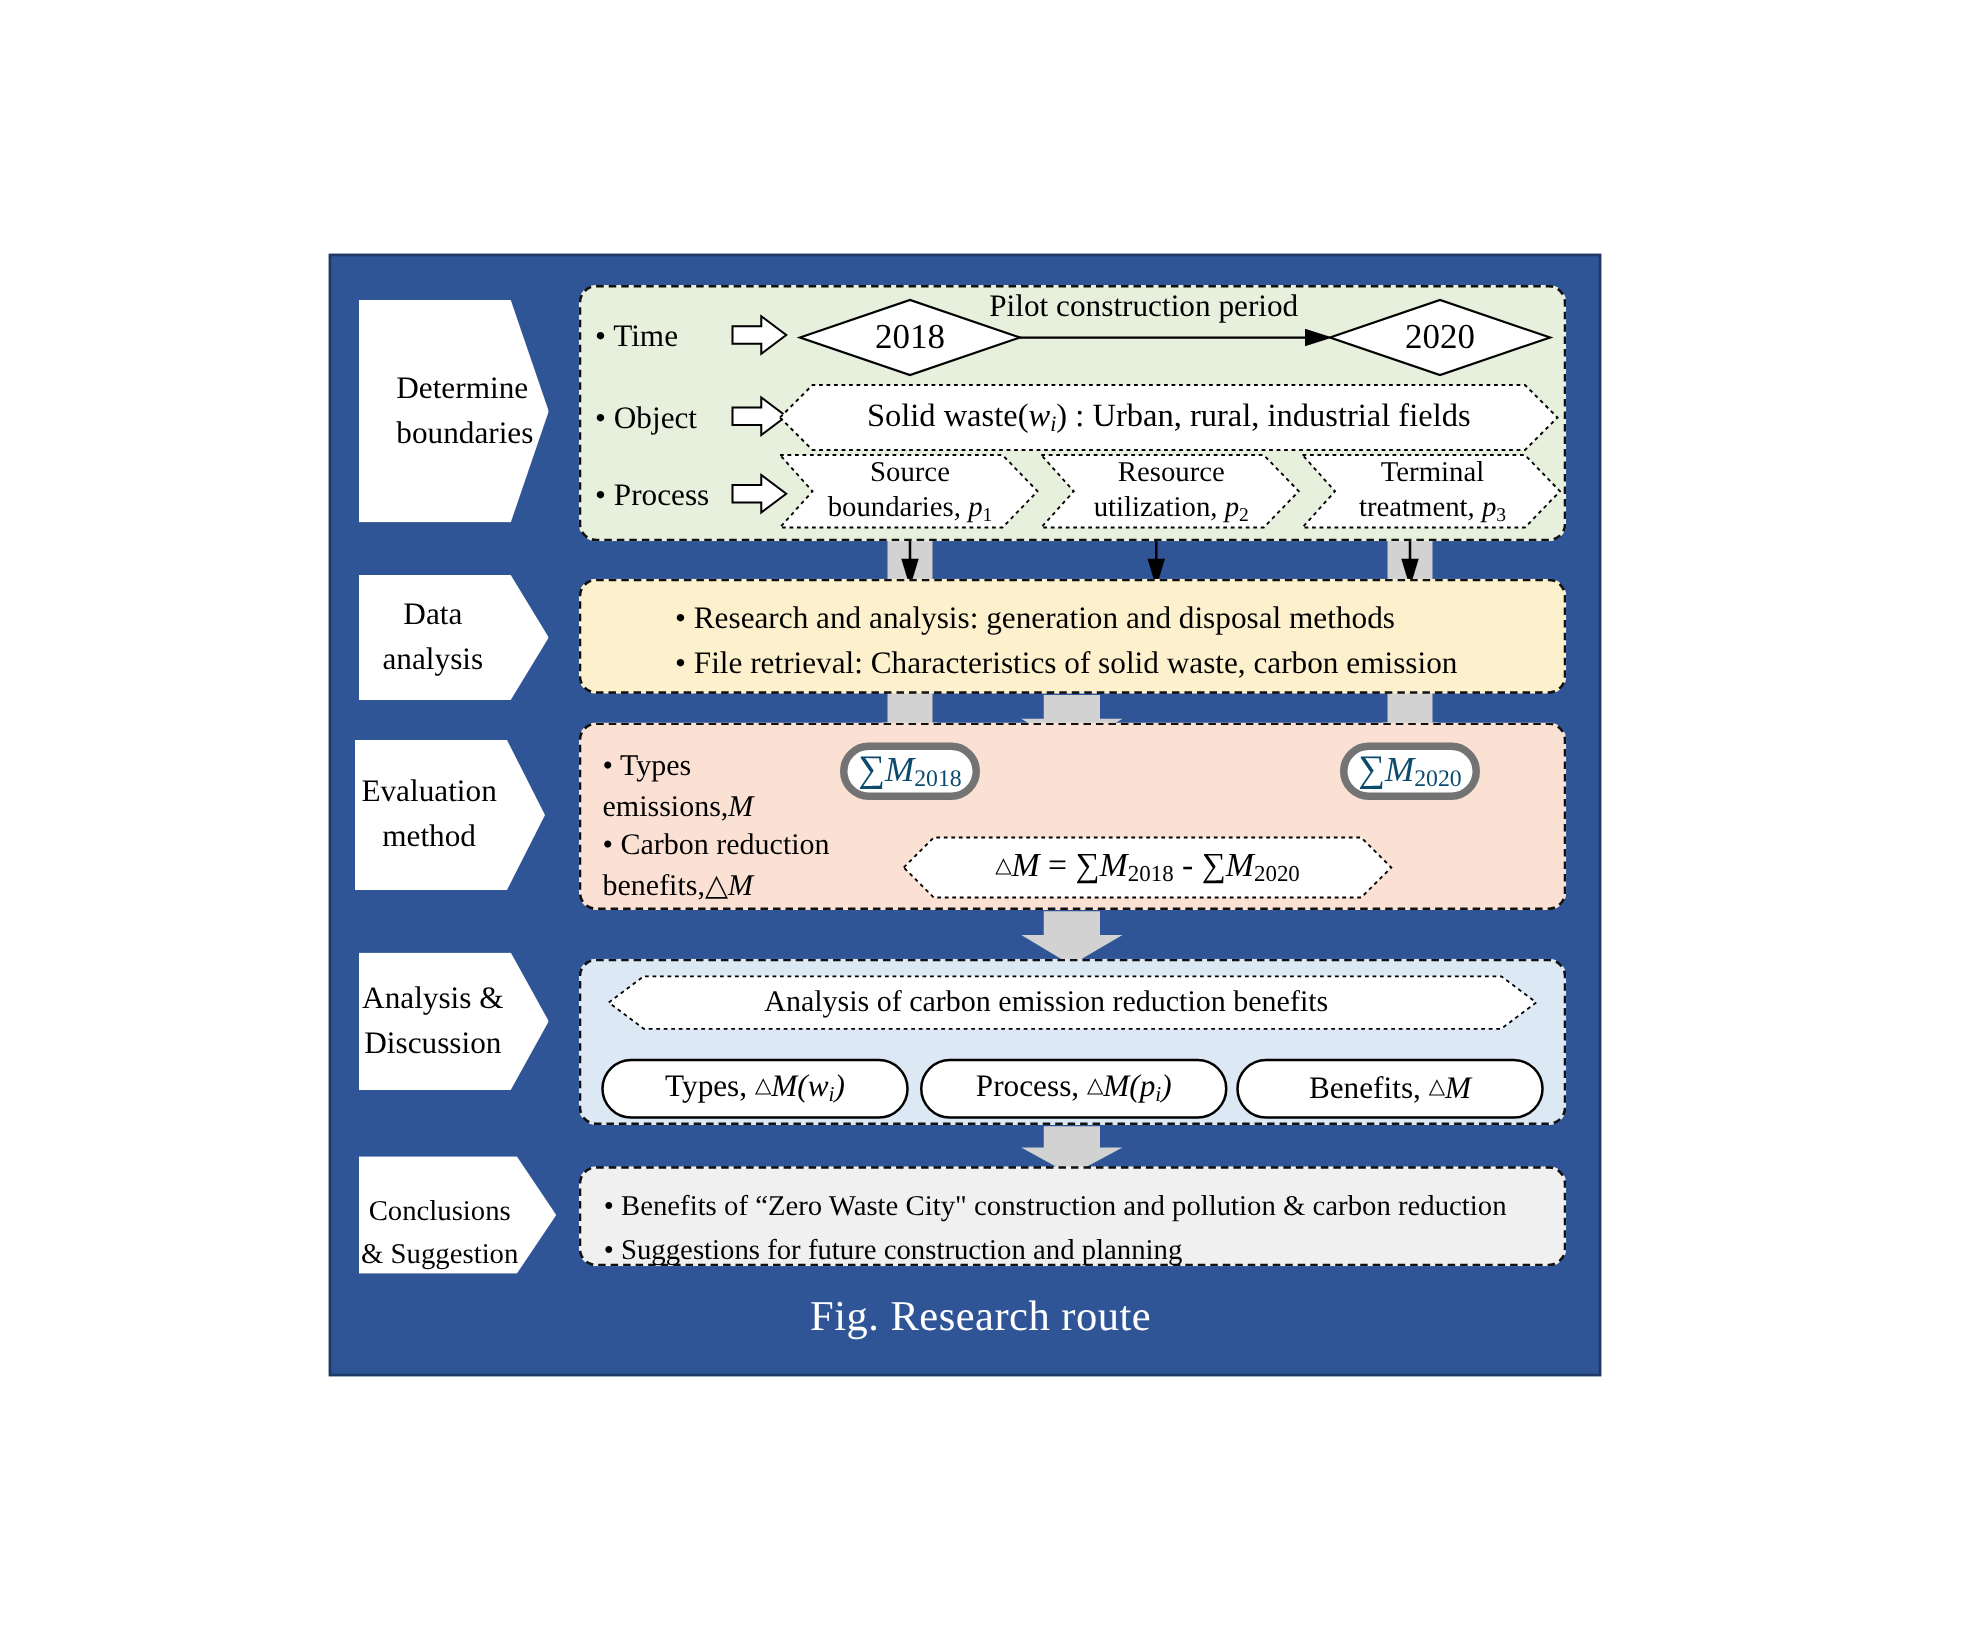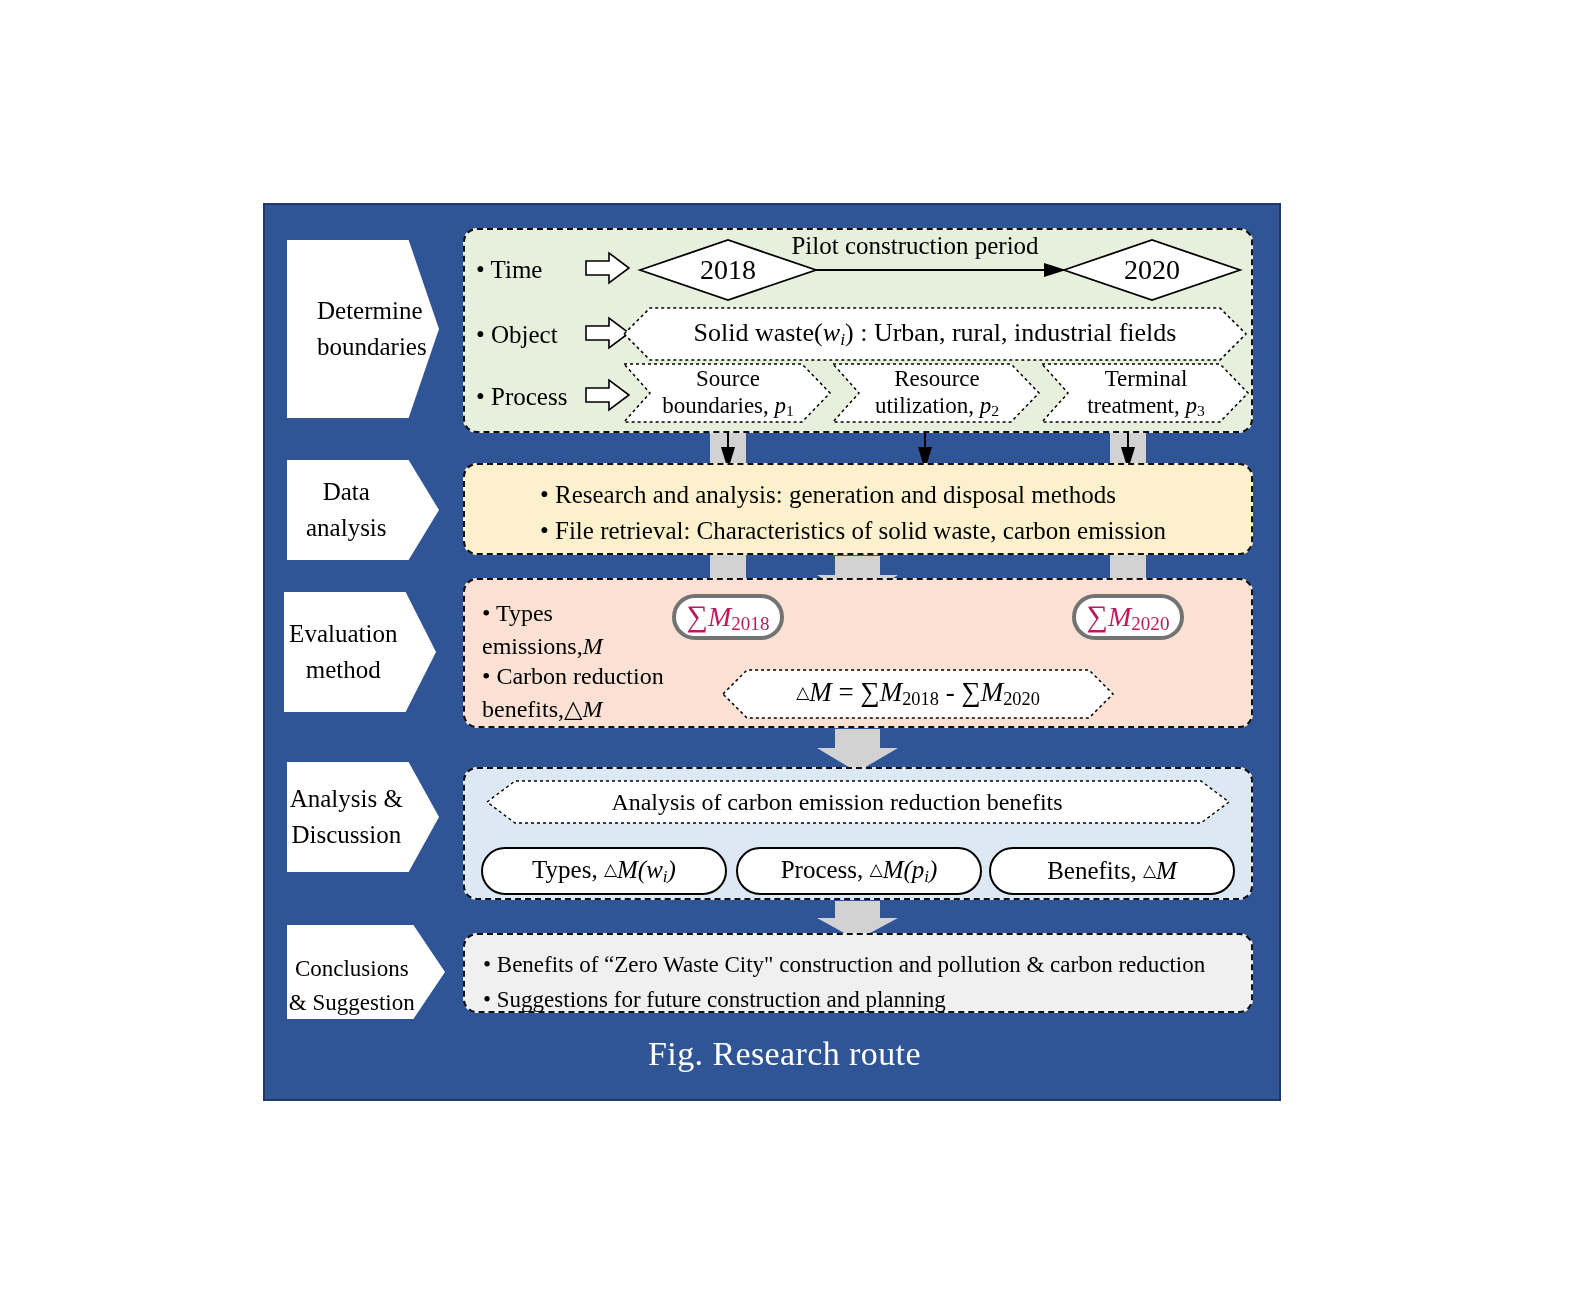--- a/index.html
+++ b/index.html
@@ -48,23 +48,23 @@
     position:absolute;display:flex;align-items:center;justify-content:center;
     color:#000;white-space:nowrap;pointer-events:none;
   }
   
   .chev-label{
     position:absolute;display:flex;align-items:center;justify-content:center;
     text-align:center;color:#000;line-height:1.2;font-size:23px;
   }
   
   .pill{
-    position:absolute;background:#fff;border:4px solid #737373;border-radius:999px;
+    position:absolute;background:#fff;border:6px solid #737373;border-radius:999px;
     display:flex;align-items:center;justify-content:center;
-    font-size:28px;color:#be185d;box-sizing:border-box;
+    font-size:28px;color:#0c4a6e;box-sizing:border-box;
   }
   
   .ellipse{
     position:absolute;background:#fff;border:2px solid #000;border-radius:999px;
     display:flex;align-items:center;justify-content:center;
     font-size:25px;color:#000;box-sizing:border-box;
   }
   
   .list-box{position:absolute;color:#000;}
   .list-box div{white-space:nowrap;}

